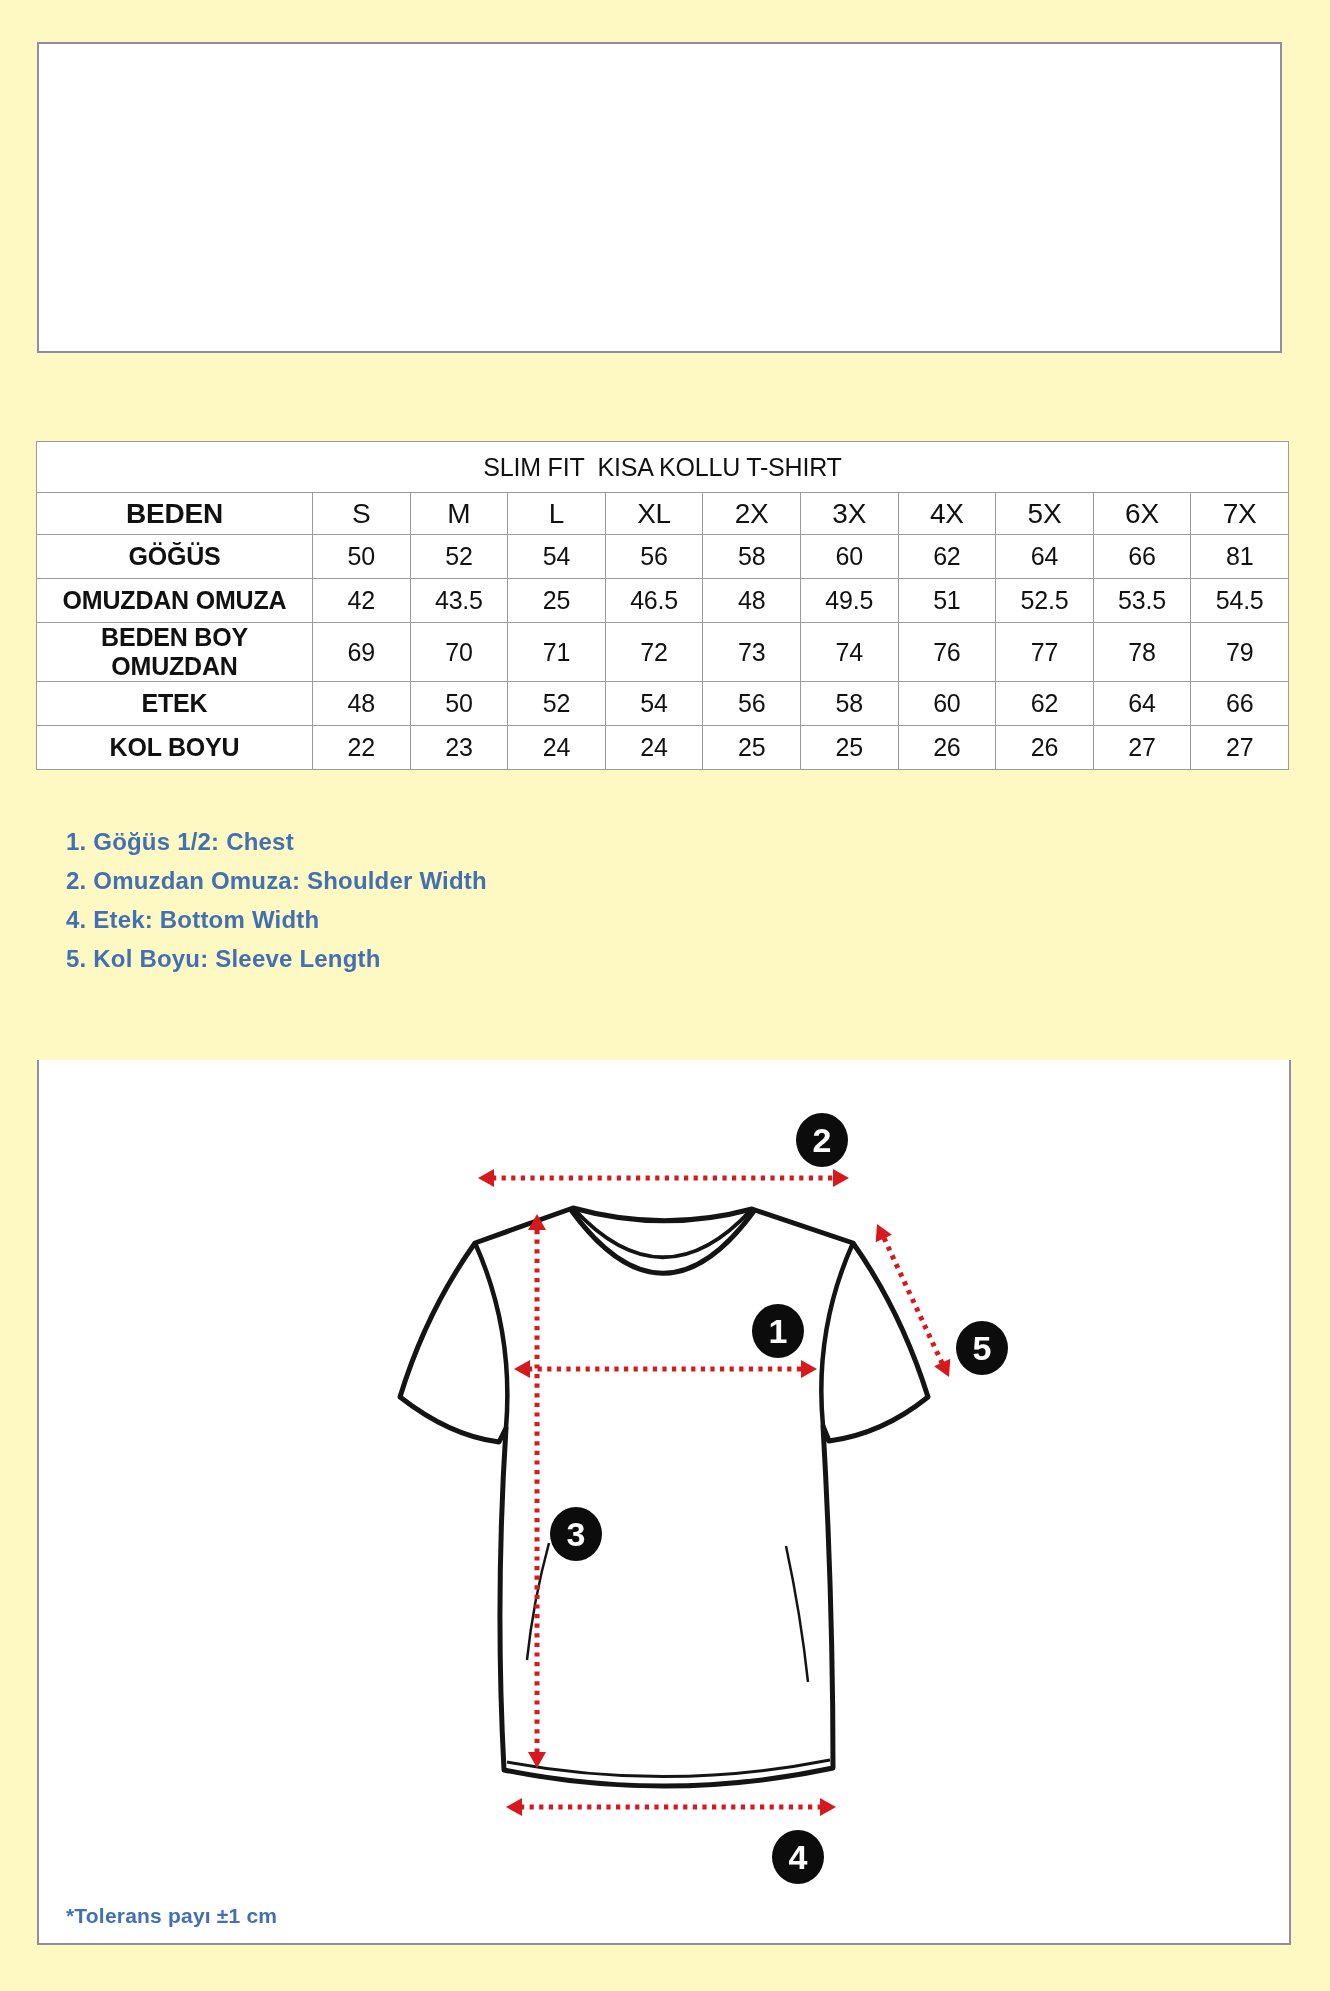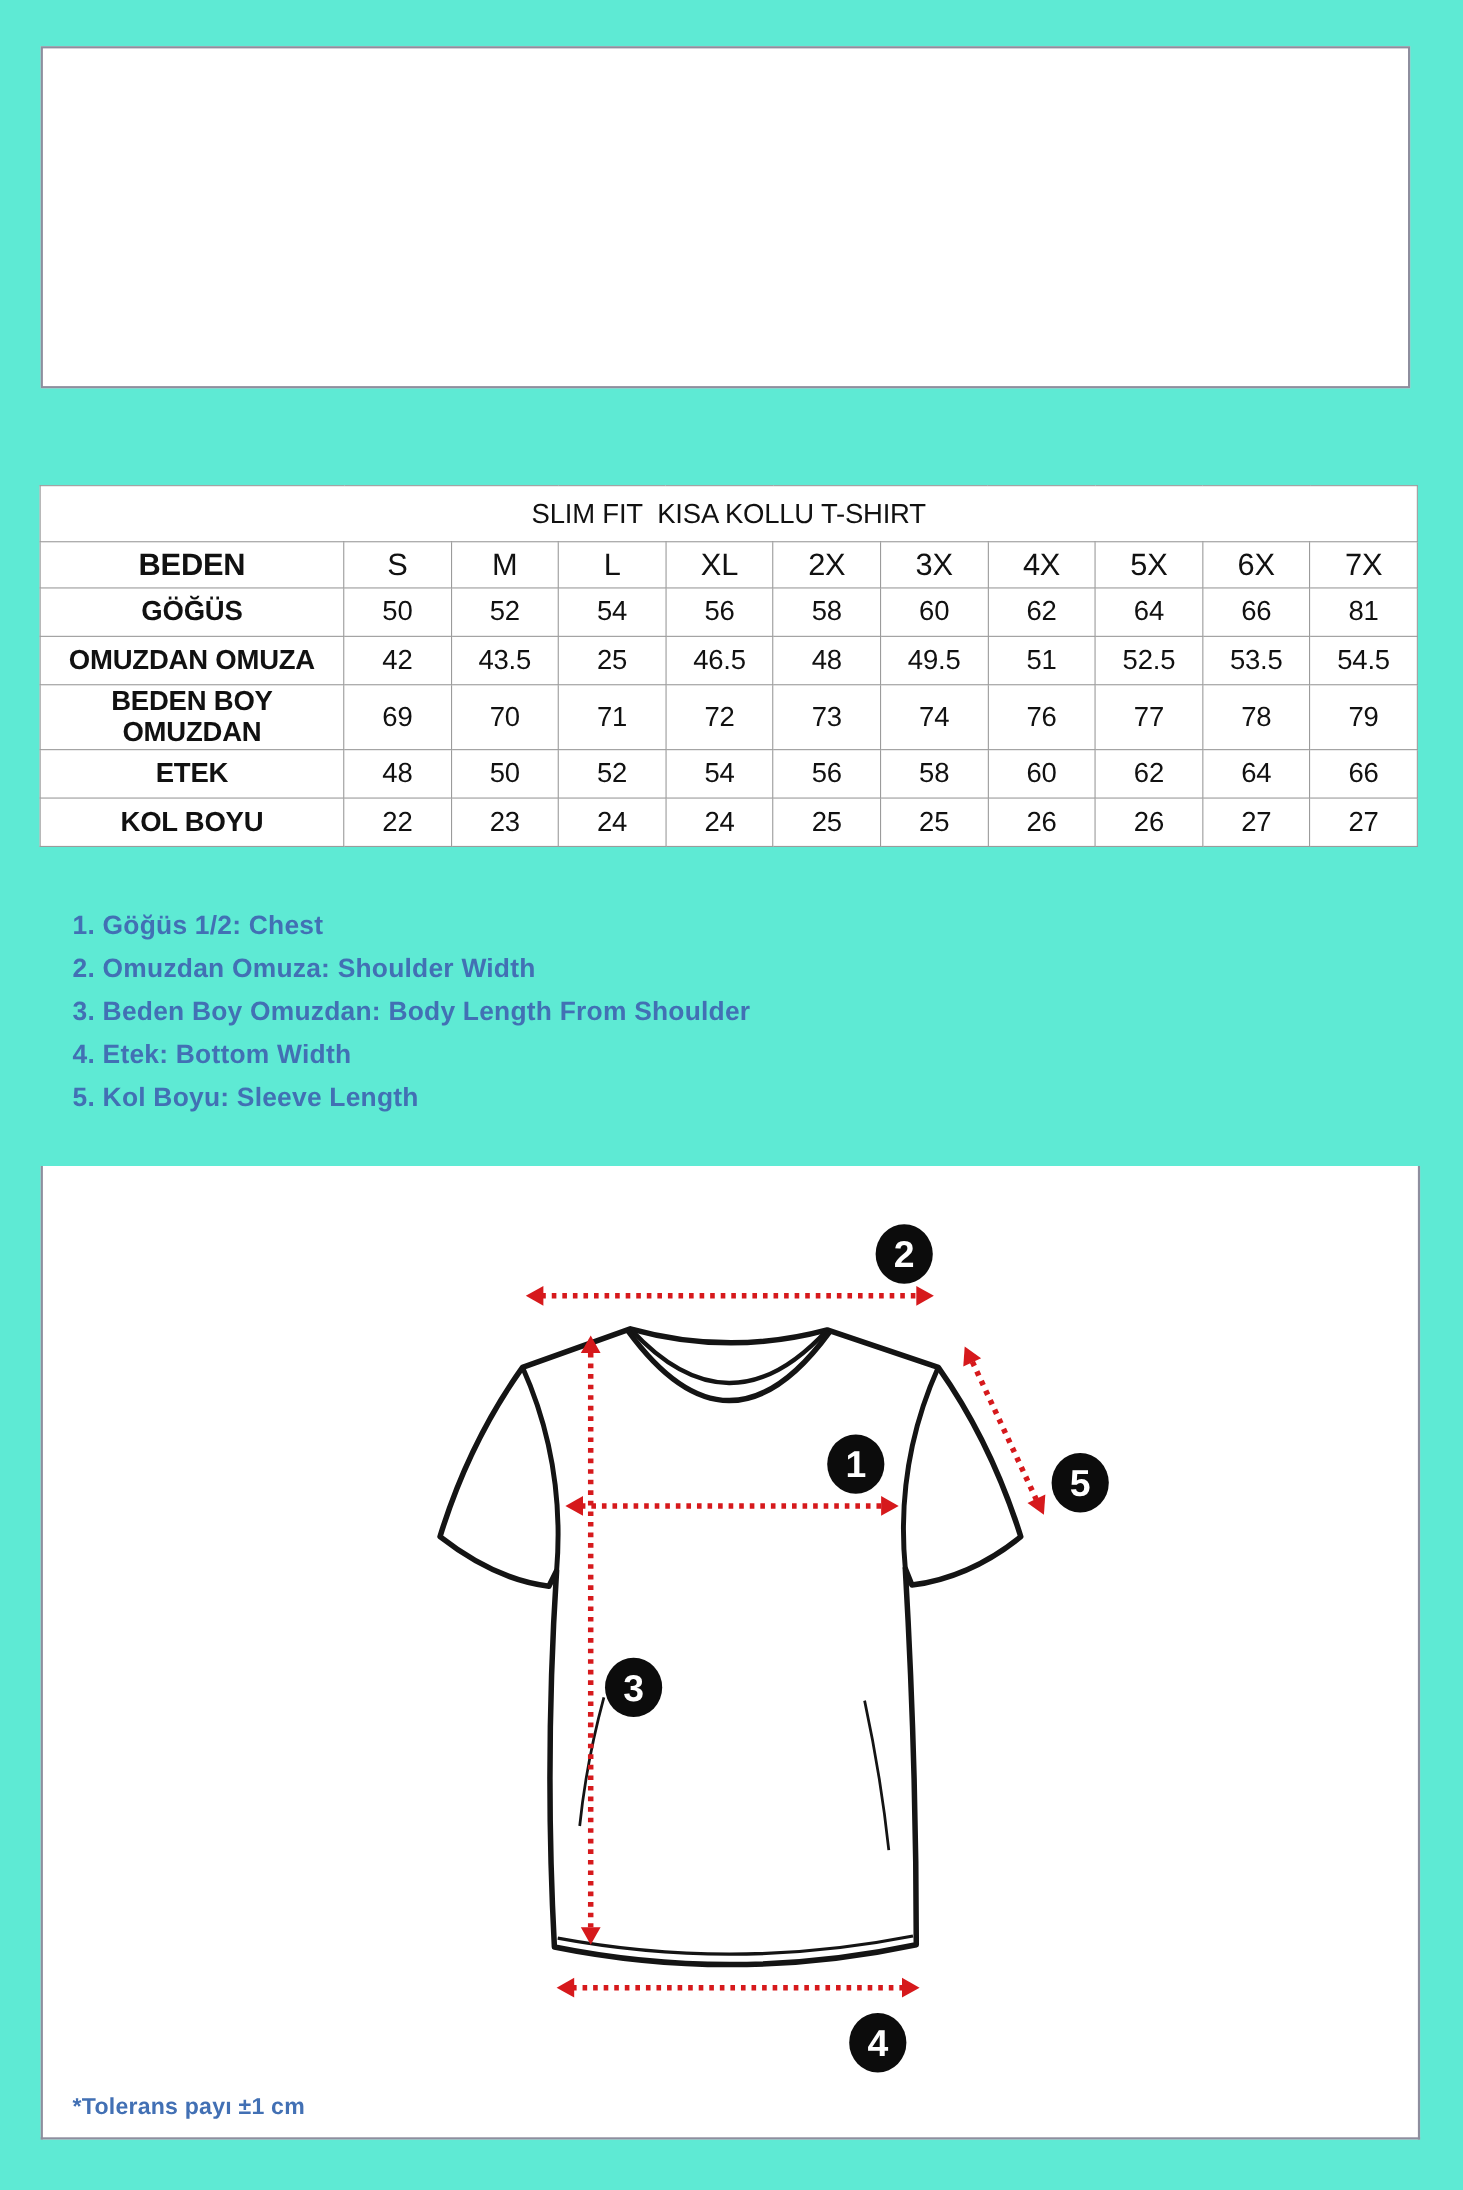--- a/index.html
+++ b/index.html
@@ -1,17 +1,17 @@
 <!DOCTYPE html>
 <html><head>
 <meta charset="utf-8">
 <style>
   html,body{margin:0;padding:0;background:#ffffff;}
   .page{
-    position:relative;width:1330px;height:1991px;background:#5eead4;overflow:hidden;
+    position:relative;width:1330px;height:1991px;background:#fef9c3;overflow:hidden;
     font-family:"Liberation Sans", sans-serif;color:#1a1a1a;
   }
   
   .top-box{
     position:absolute;left:37px;top:42px;width:1245px;height:311px;
     background:#ffffff;border:2px solid #8e8e9e;box-sizing:border-box;
   }
   
   table.size-table{
     position:absolute;left:36px;top:441px;width:1252px;
@@ -151,21 +151,20 @@
           <td>26</td>
           <td>27</td>
           <td>27</td>
         </tr>
       </tbody>
   </table>
 
   <div class="legend" id="legend">
       <div class="legend-item">1. Göğüs 1/2: Chest</div>
       <div class="legend-item">2. Omuzdan Omuza: Shoulder Width</div>
-      <div class="legend-item">3. Beden Boy Omuzdan: Body Length From Shoulder</div>
       <div class="legend-item">4. Etek: Bottom Width</div>
       <div class="legend-item">5. Kol Boyu: Sleeve Length</div>
     </div>
 
   <div class="diagram-box"></div>
 
   <svg class="overlay" width="1330" height="1991" viewBox="0 0 1330 1991">
 
     <g>
       <path class="shirt-line" stroke-width="5" fill="#ffffff" stroke-linejoin="round" d="M475,1243

